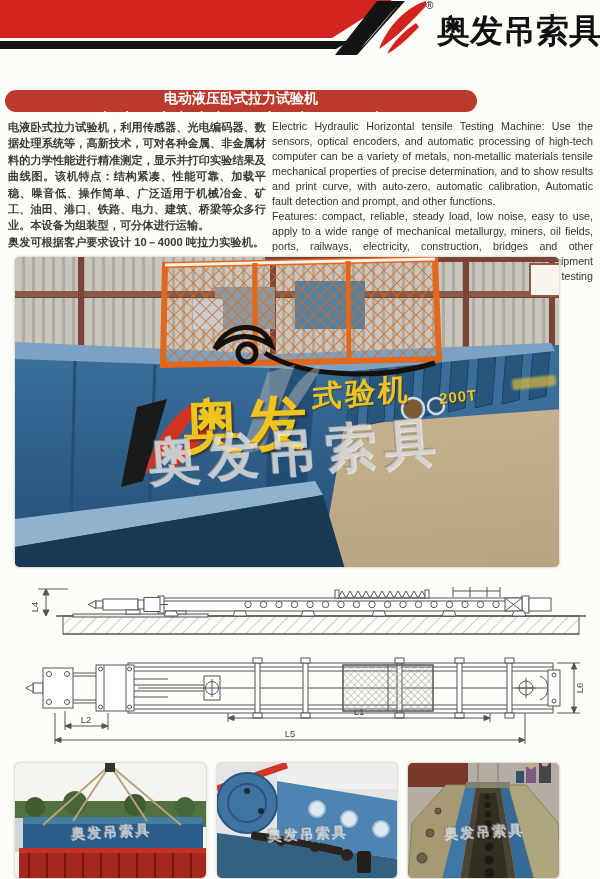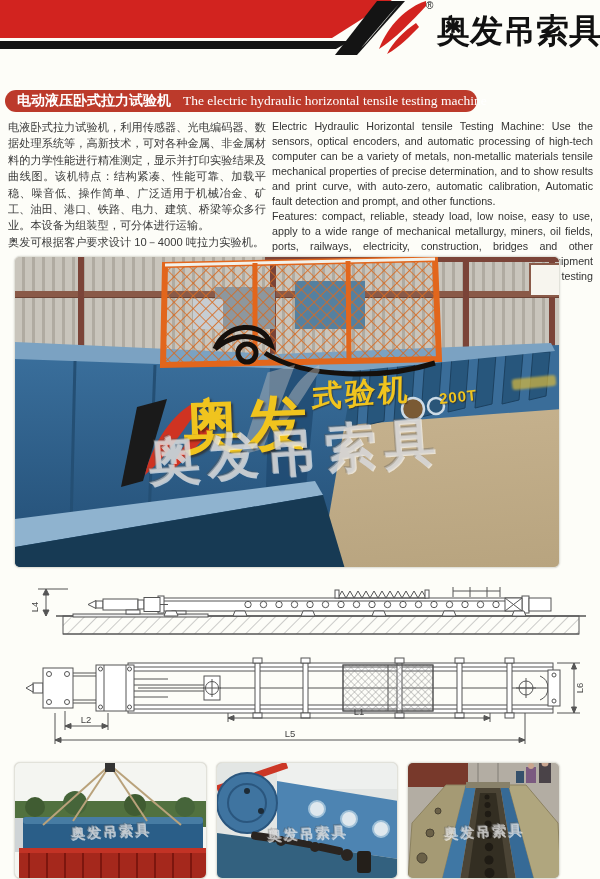--- a/index.html
+++ b/index.html
@@ -12,27 +12,27 @@
     clip-path:polygon(0 0,100% 0,calc(100% - 60px) 100%,0 100%); }
   .black-stripe { position:absolute; left:0; top:41px; width:350px; height:8px; background:#141414;
     clip-path:polygon(0 0,100% 0,calc(100% - 14px) 100%,0 100%); }
   .logo-mark { position:absolute; left:333px; top:0; width:95px; height:55px; }
   .reg-mark { position:absolute; left:426px; top:0; font-size:10px; color:#111; }
   .company-name { position:absolute; left:437px; top:9px; width:160px; font-size:33px; font-weight:900;
     color:#111; letter-spacing:0px; white-space:nowrap; }
 
   
   .title-bar { position:absolute; left:5px; top:90px; width:472px; height:22px; background:#bc3a2b;
-    border-radius:11px; display:flex; align-items:center; padding:0 12px; color:#fff; white-space:nowrap; }
+    border-radius:11px; display:flex; align-items:center; padding:0 12px; color:#fff; white-space:nowrap;flex-direction:column; }
   .title-zh { font-size:14px; font-weight:bold; }
   .title-en { font-size:13.5px; font-family:"Liberation Serif", serif; margin-left:12px; }
 
   
   .intro-zh { position:absolute; left:8px; top:119px; width:258px; font-size:11.2px; line-height:16.4px;
-    color:#3a3a3a; text-align:justify; }
+    color:#3a3a3a; text-align:justify;font-weight:bold; }
   .intro-zh .note { margin-top:0; }
   .intro-en { position:absolute; left:272px; top:119px; width:321px; font-size:10.7px; line-height:15px;
     color:#333; text-align:justify; }
 
   
   .photo { position:absolute; border-radius:6px; overflow:hidden; border:1px solid #e2e2da;
     box-shadow:0 0 2px rgba(0,0,0,.15); background:#cfcac0; }
   .wm { position:absolute; font-weight:bold; color:rgba(205,205,205,0.55);
     text-shadow:1px 1px 0 rgba(255,255,255,0.65), -1px -1px 0 rgba(90,90,90,0.35);
     white-space:nowrap; pointer-events:none; }

